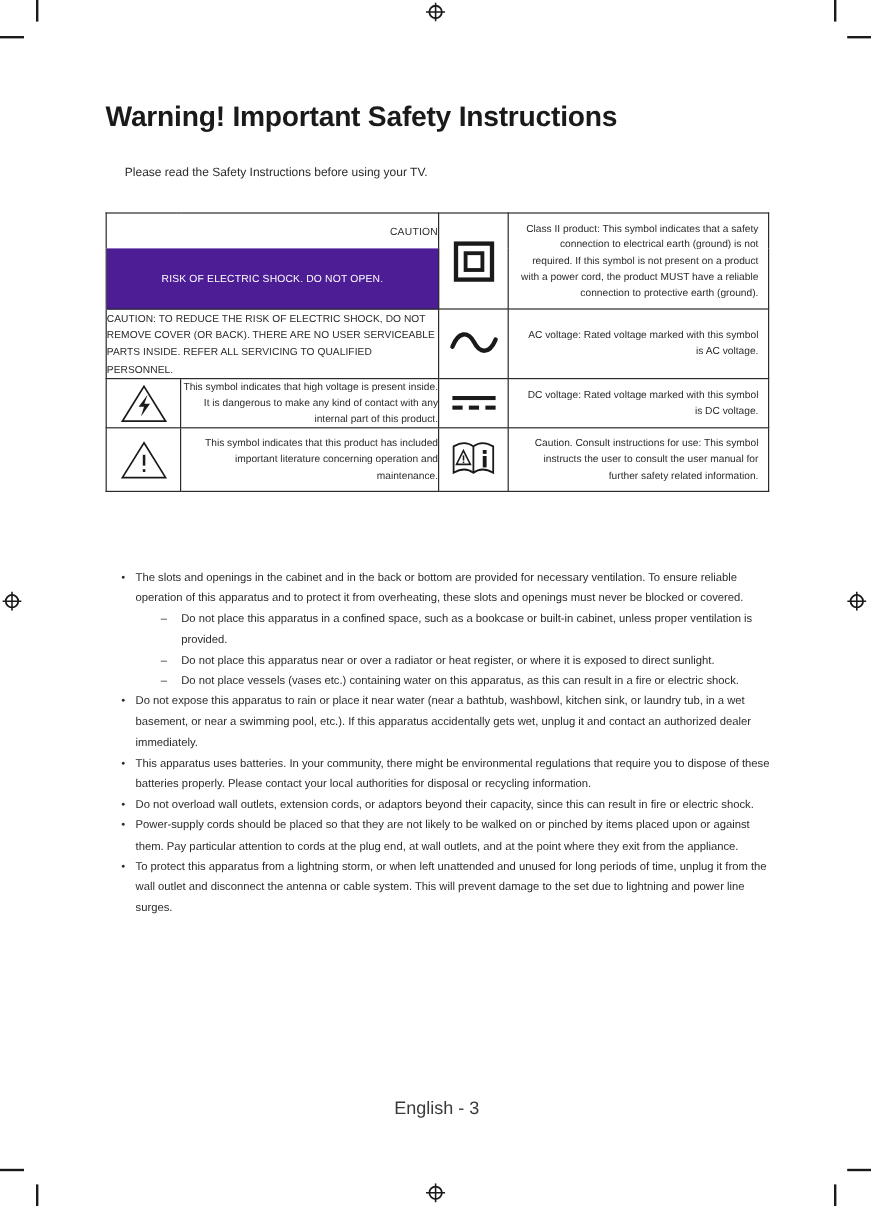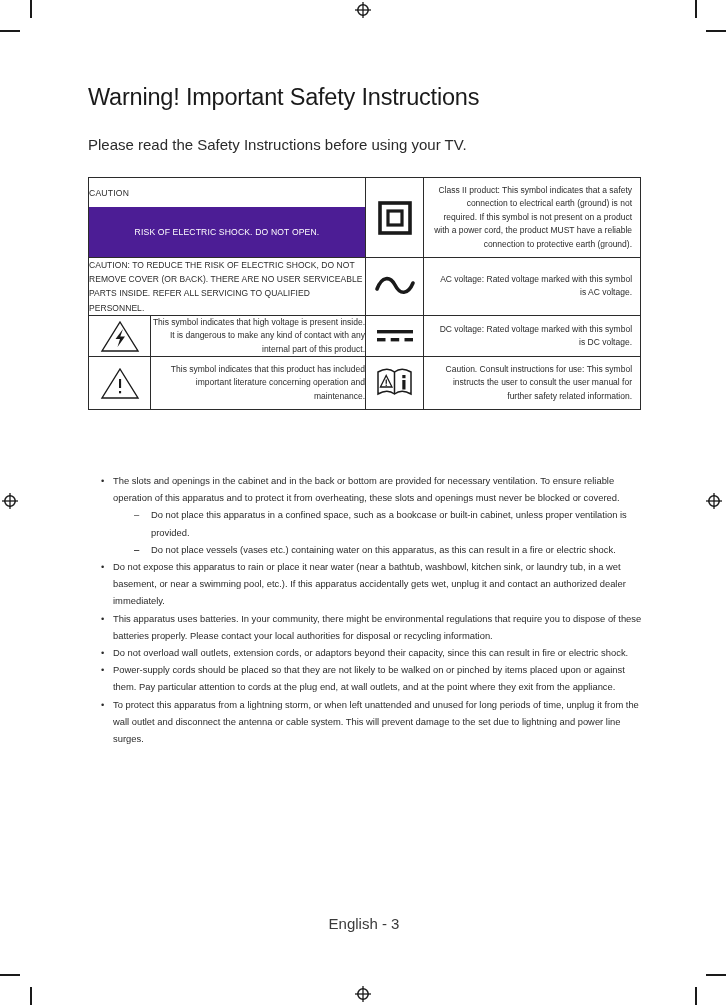--- a/index.html
+++ b/index.html
@@ -24,36 +24,36 @@
   .page {
     position: absolute;
     left: 88px;
     top: 0;
     width: 552px;
     height: 1005px;
   }
 
   .page-title {
     font-size: 23.5px;
-    font-weight: normal;
+    font-weight: bold;
     letter-spacing: -0.2px;
     color: #1a1a1a;
     margin: 0;
     position: absolute;
     top: 84px;
     left: 0;
     white-space: nowrap;
   }
 
   .intro {
     position: absolute;
     top: 137px;
-    left: 0;
+    left: 16px;
     width: 552px;
-    font-size: 15px;
+    font-size: 10px;
     line-height: 15.3px;
     color: #2b2b2b;
   }
 
   
   .sym-table {
     position: absolute;
     top: 177px;
     left: 0;
     width: 552px;
@@ -68,21 +68,21 @@
   .cell-text {
     font-size: 8.5px;
     line-height: 13.4px;
     color: #2b2b2b;
     padding: 7px 9px 7px 9px;
     text-align: right;
   }
   .cell-text.desc { padding: 6px 8px 6px 9px; }
 
   .caution-head {
-    text-align: left;
+    text-align: right;
     font-size: 8.6px;
     letter-spacing: 0.2px;
     color: #2b2b2b;
     padding: 7px 0 6px 0;
     border-bottom: none !important;
   }
   .shock-band {
     background: #4c1d95;
     color: #ffffff;
     text-align: center;
@@ -276,20 +276,21 @@
 
     <div class="lvl1">
       <span class="bullet">•</span>
       <span>The slots and openings in the cabinet and in the back or bottom are provided for necessary ventilation. To ensure reliable operation of this apparatus and to protect it from overheating, these slots and openings must never be blocked or covered.</span>
       <div class="lvl2">
         <span class="dash">–</span>
         <span>Do not place this apparatus in a confined space, such as a bookcase or built-in cabinet, unless proper ventilation is provided.</span>
       </div>
       <div class="lvl2">
         <span class="dash">–</span>
+        <span>Do not place this apparatus near or over a radiator or heat register, or where it is exposed to direct sunlight.</span>
       </div>
       <div class="lvl2">
         <span class="dash">–</span>
         <span>Do not place vessels (vases etc.) containing water on this apparatus, as this can result in a fire or electric shock.</span>
       </div>
     </div>
 
     <div class="lvl1">
       <span class="bullet">•</span>
       <span>Do not expose this apparatus to rain or place it near water (near a bathtub, washbowl, kitchen sink, or laundry tub, in a wet basement, or near a swimming pool, etc.). If this apparatus accidentally gets wet, unplug it and contact an authorized dealer immediately.</span>

